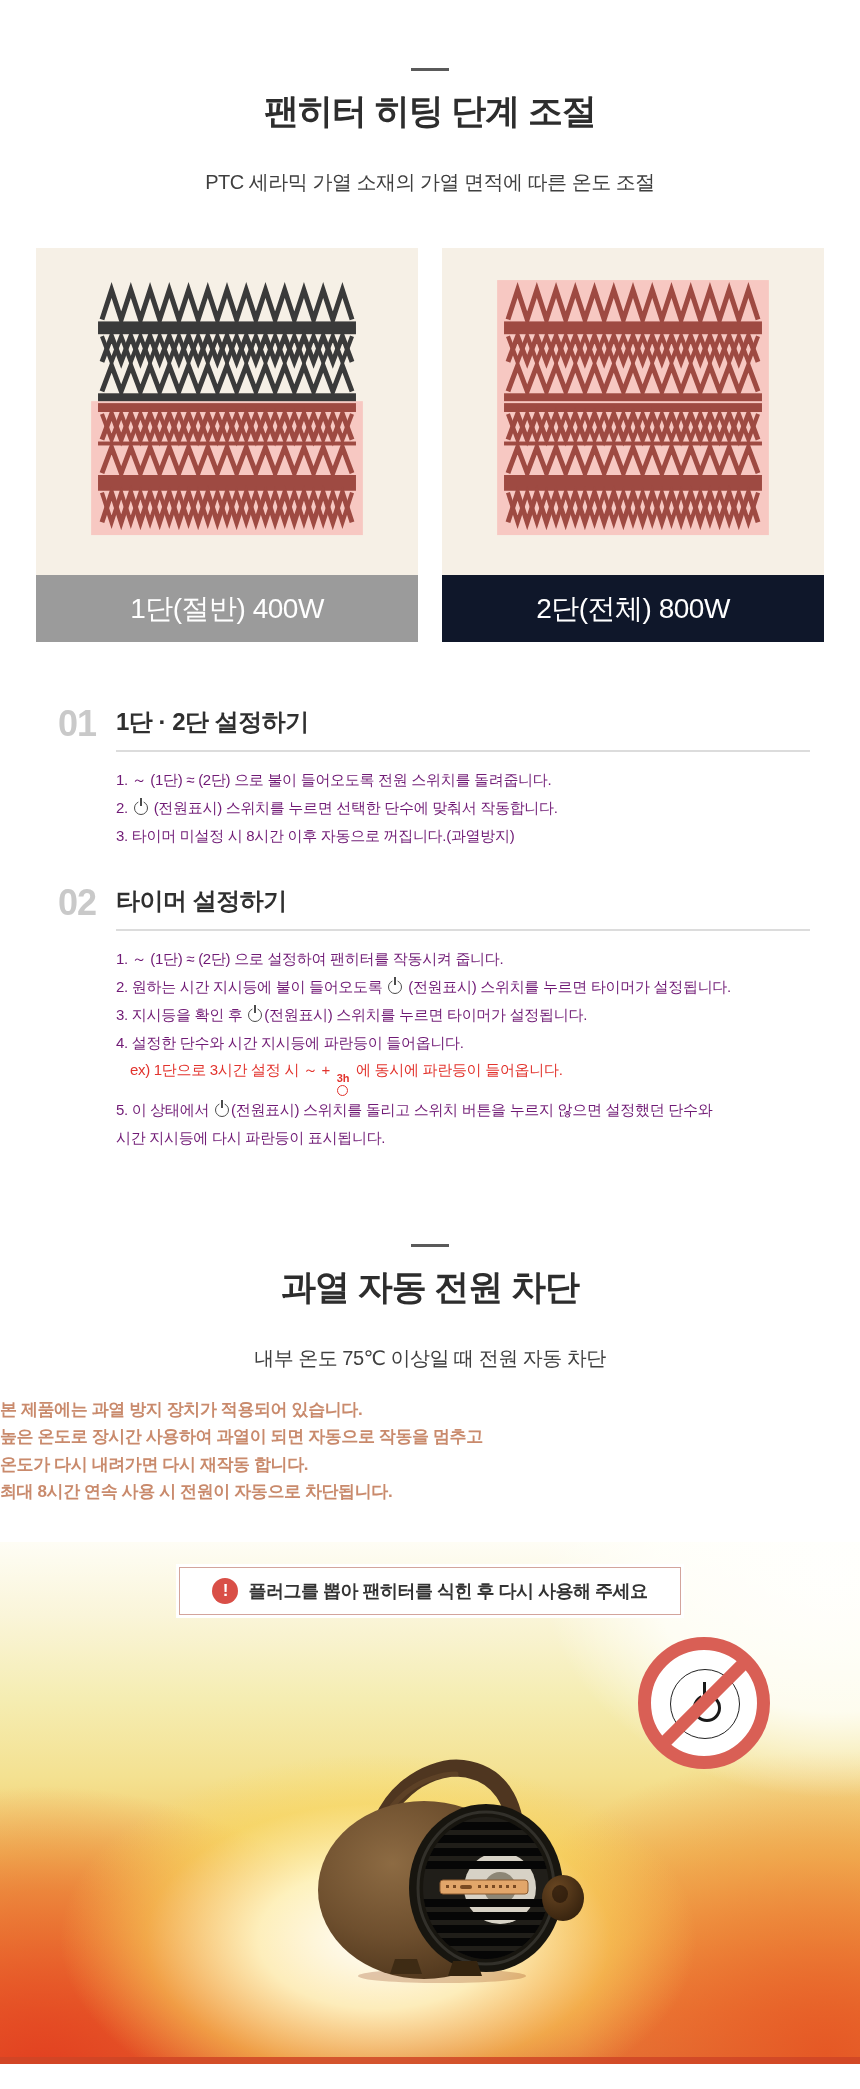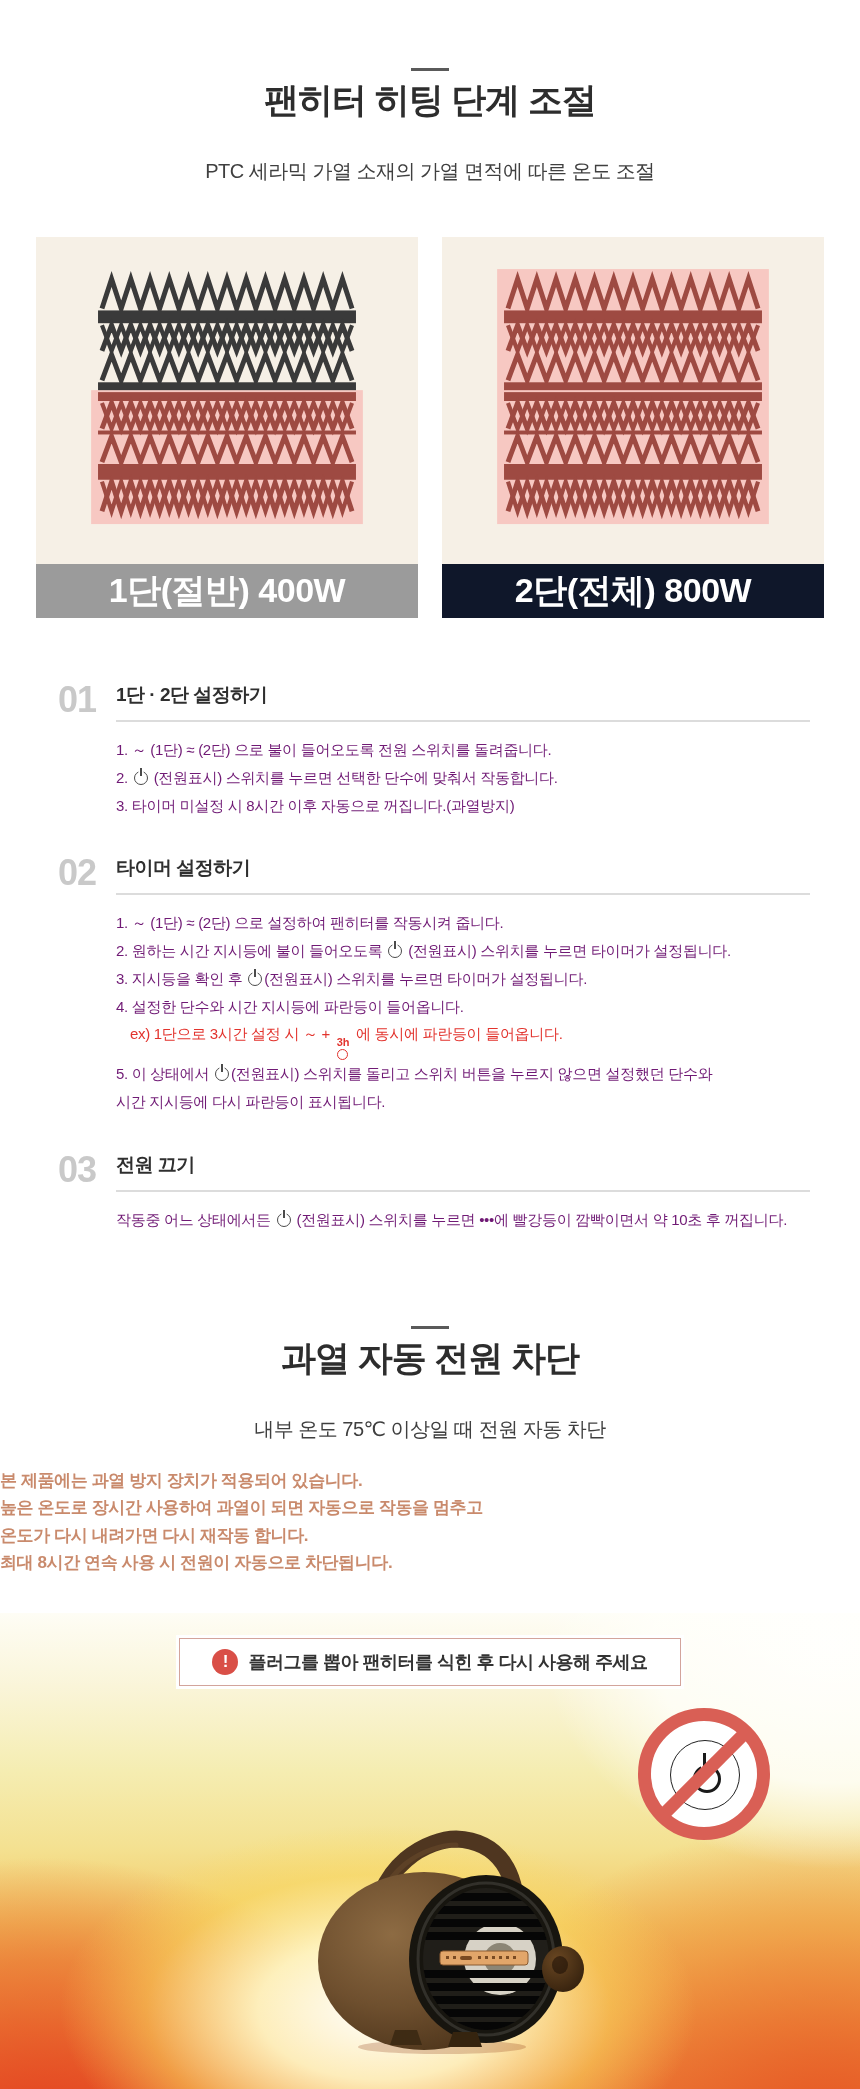--- a/index.html
+++ b/index.html
@@ -3,36 +3,36 @@
 <meta charset="utf-8">
 <style>
   html,body{margin:0;padding:0;background:#ffffff;}
   body{font-family:"Liberation Sans","DejaVu Sans",sans-serif;color:#333;}
   .page{width:860px;margin:0 auto;background:#fff;overflow:hidden;position:relative;}
 
   
   .dash{width:38px;height:3px;background:#5a5a5a;margin:0 auto;}
   .dash.first{margin-top:68px;}
   .dash.second{margin-top:92px;}
-  .big-title{margin-top:6px;text-align:center;font-size:35px;font-weight:800;color:#2d2d2d;letter-spacing:-1px;}
+  .big-title{margin-top:17px;text-align:center;font-size:35px;font-weight:800;color:#2d2d2d;letter-spacing:-1px;}
   .sub-title{margin-top:34px;text-align:center;font-size:20px;font-weight:400;color:#3f3f3f;letter-spacing:-0.5px;}
 
   
   .panels{display:flex;gap:24px;padding:0 36px;margin-top:52px;}
   .panel{flex:1;display:flex;flex-direction:column;}
   .panel-art{height:327px;background:#f6f0e6;}
   .panel-art svg{display:block;width:100%;height:100%;}
-  .panel-label{height:54px;background:#9b9b9b;color:#fff;font-size:34px;font-weight:700;display:flex;align-items:center;justify-content:center;letter-spacing:-0.5px;}
+  .panel-label{height:67px;background:#9b9b9b;color:#fff;font-size:28px;font-weight:400;display:flex;align-items:center;justify-content:center;letter-spacing:-0.5px;}
 
   
   .steps{margin-top:64px;padding:0 50px 0 58px;}
   .step{display:flex;margin-bottom:36px;}
   .step-num{width:58px;font-size:36px;font-weight:800;color:#c9c9c9;line-height:1;padding-top:0;flex:none;letter-spacing:-1px;}
   .step-body{flex:1;}
-  .step-heading{font-size:19px;font-weight:800;color:#2f2f2f;padding-bottom:12px;border-bottom:2px solid #dcdcdc;letter-spacing:-0.5px;}
+  .step-heading{font-size:24px;font-weight:800;color:#2f2f2f;padding-bottom:12px;border-bottom:2px solid #dcdcdc;letter-spacing:-0.5px;}
   .step-lines{margin-top:14px;}
   .step-line{font-size:15px;color:#701a75;line-height:1.85;letter-spacing:-0.3px;}
   .step-line.red{color:#e2332d;padding-left:14px;}
 
   
   .pwr{display:inline-block;width:12px;height:12px;border:1.6px solid #4b4b4b;border-radius:50%;position:relative;vertical-align:-2px;margin:0 2px;}
   .pwr::before{content:"";position:absolute;left:50%;transform:translateX(-50%);top:-4px;width:2px;height:8px;background:#4b4b4b;box-shadow:0 0 0 1.6px #fff;}
 
   
   .sym3h{display:inline-block;text-align:center;line-height:1;vertical-align:-7px;margin:0 3px;}
@@ -151,29 +151,20 @@
             <div class="step-line">1. ～ (1단)  ≈ (2단) 으로 설정하여 팬히터를 작동시켜 줍니다.</div>
             <div class="step-line">2. 원하는 시간 지시등에 불이 들어오도록 <span class="pwr"></span> (전원표시) 스위치를 누르면 타이머가 설정됩니다.</div>
             <div class="step-line">3. 지시등을 확인 후 <span class="pwr"></span>(전원표시) 스위치를 누르면 타이머가 설정됩니다.</div>
             <div class="step-line">4. 설정한 단수와 시간 지시등에 파란등이 들어옵니다.</div>
             <div class="step-line red">ex) 1단으로 3시간 설정 시  ～ + <span class="sym3h"><span class="t">3h</span><span class="c"></span></span> 에 동시에 파란등이 들어옵니다.</div>
             <div class="step-line">5. 이 상태에서 <span class="pwr"></span>(전원표시) 스위치를 돌리고 스위치 버튼을 누르지 않으면 설정했던 단수와</div>
             <div class="step-line">시간 지시등에 다시 파란등이 표시됩니다.</div>
           </div>
         </div>
       </div>
-      <div class="step">
-        <div class="step-num">03</div>
-  <div class="step-body">
-          <div class="step-heading">전원 끄기</div>
-  <div class="step-lines">
-            <div class="step-line">작동중 어느 상태에서든 <span class="pwr"></span> (전원표시) 스위치를 누르면  •••에 빨강등이 깜빡이면서 약 10초 후 꺼집니다.</div>
-          </div>
-        </div>
-      </div>
     </div>
 
   <div class="dash second"></div>
   <div class="big-title">과열 자동 전원 차단</div>
   <div class="sub-title">내부 온도 75℃ 이상일 때 전원 자동 차단</div>
 
   <div class="notice">
       <div class="notice-line">본 제품에는 과열 방지 장치가 적용되어 있습니다.</div>
       <div class="notice-line">높은 온도로 장시간 사용하여 과열이 되면 자동으로 작동을 멈추고</div>
       <div class="notice-line">온도가 다시 내려가면 다시 재작동 합니다.</div>

